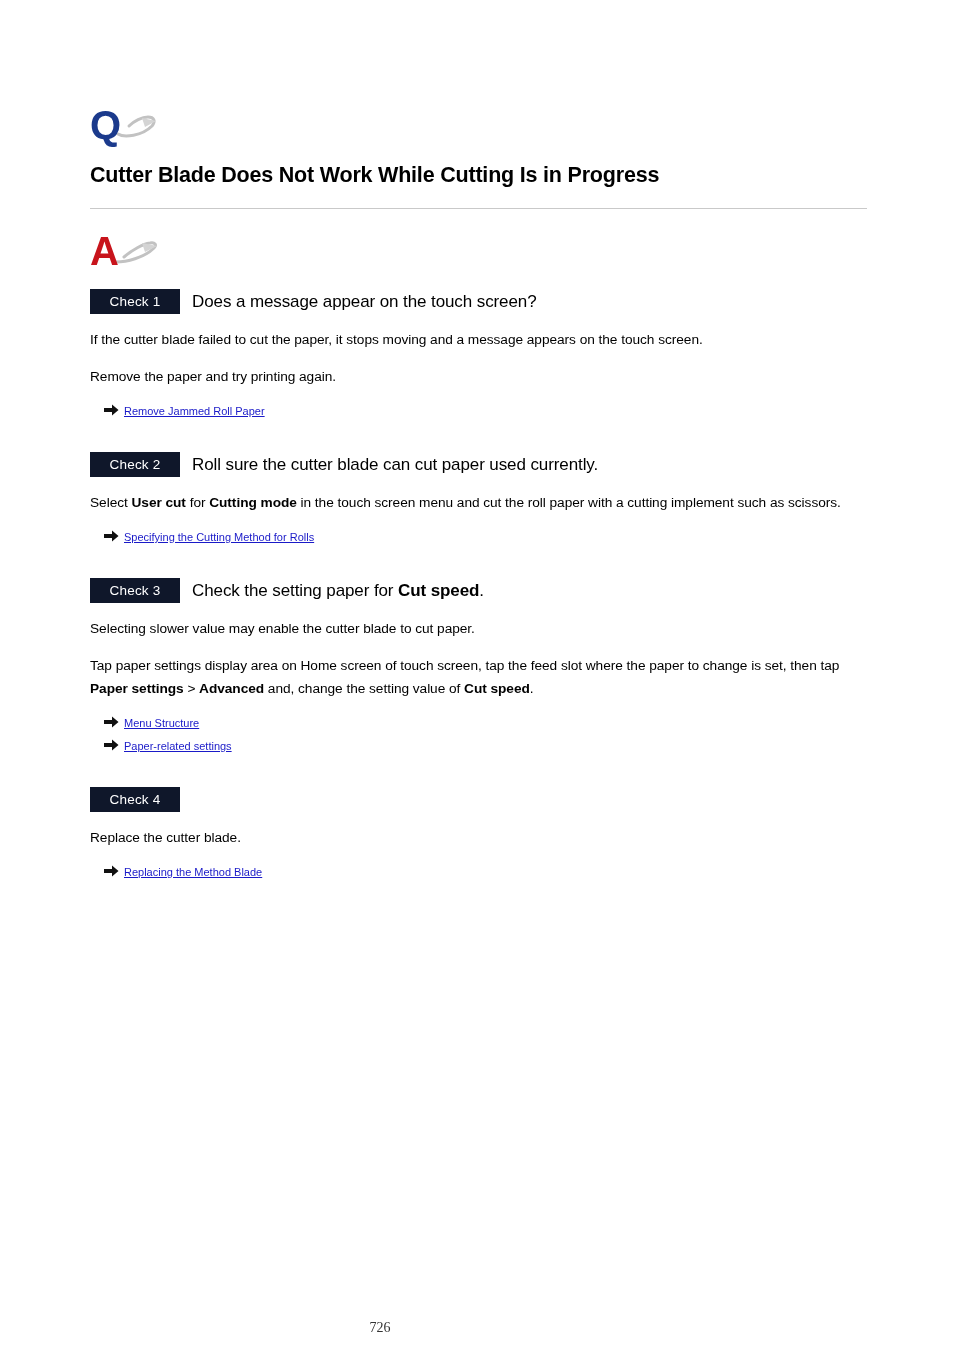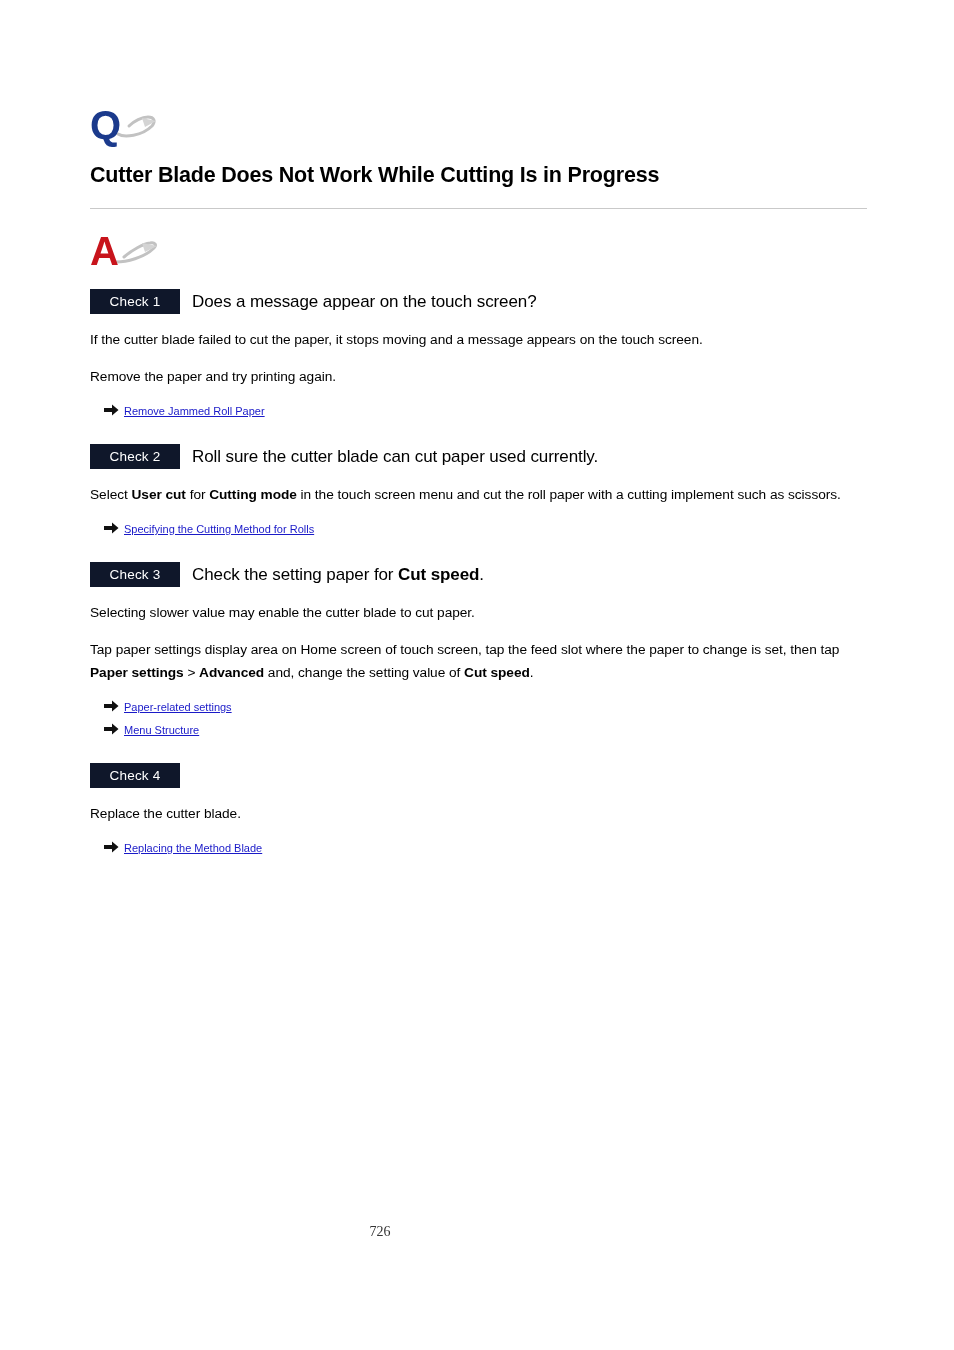--- a/index.html
+++ b/index.html
@@ -70,21 +70,21 @@
 
   .divider {
     height: 0;
     border: 0;
     border-top: 1px solid #c9c9c9;
     margin: 19px 0 0 0;
     width: 777px;
   }
 
   
-  .check-block { margin-top: 0; }
+  .check-block { margin-top: 8px; }
 
   .check-head {
     display: flex;
     align-items: center;
     white-space: nowrap;
   }
   .check-badge {
     display: inline-block;
     background: #0f172a;
     color: #ffffff;
@@ -146,21 +146,21 @@
     line-height: 20px;
     cursor: pointer;
   }
 
   .gap-check { height: 20px; }
 
   
   .page-number {
     position: absolute;
     left: 0;
-    top: 1224px;
+    top: 1320px;
     width: 760px;
     text-align: center;
     font-family: "Liberation Serif", serif;
     font-size: 14px;
     color: #333333;
   }
 </style>
 </head>
 <body>
 
@@ -238,29 +238,29 @@
       </div>
       <p class="body">Selecting slower value may enable the cutter blade to cut paper.</p>
       <p class="body"><span>Tap paper settings display area on Home screen of touch screen, tap the feed slot where the paper to change is set, then tap </span><b>Paper settings</b><span> &gt; </span><b>Advanced</b><span> and, change the setting value of </span><b>Cut speed</b><span>.</span></p>
       <ul class="links">
         <li>
           <span class="arrow-icon">
             <svg width="15" height="12" viewBox="0 0 15 12">
               <path d="M0 4 H8 V0.5 L14.5 6 L8 11.5 V8 H0 Z" fill="#111111"></path>
             </svg>
           </span>
+          <a class="doclink" href="#">Menu Structure</a>
+        </li>
+        <li>
+          <span class="arrow-icon">
+            <svg width="15" height="12" viewBox="0 0 15 12">
+              <path d="M0 4 H8 V0.5 L14.5 6 L8 11.5 V8 H0 Z" fill="#111111"></path>
+            </svg>
+          </span>
           <a class="doclink" href="#">Paper-related settings</a>
-        </li>
-        <li>
-          <span class="arrow-icon">
-            <svg width="15" height="12" viewBox="0 0 15 12">
-              <path d="M0 4 H8 V0.5 L14.5 6 L8 11.5 V8 H0 Z" fill="#111111"></path>
-            </svg>
-          </span>
-          <a class="doclink" href="#">Menu Structure</a>
         </li>
       </ul>
     </div>
 
     <div class="gap-check"></div>
 
     <div class="check-block">
       <div class="check-head">
         <span class="check-badge">Check 4</span>
       </div>

